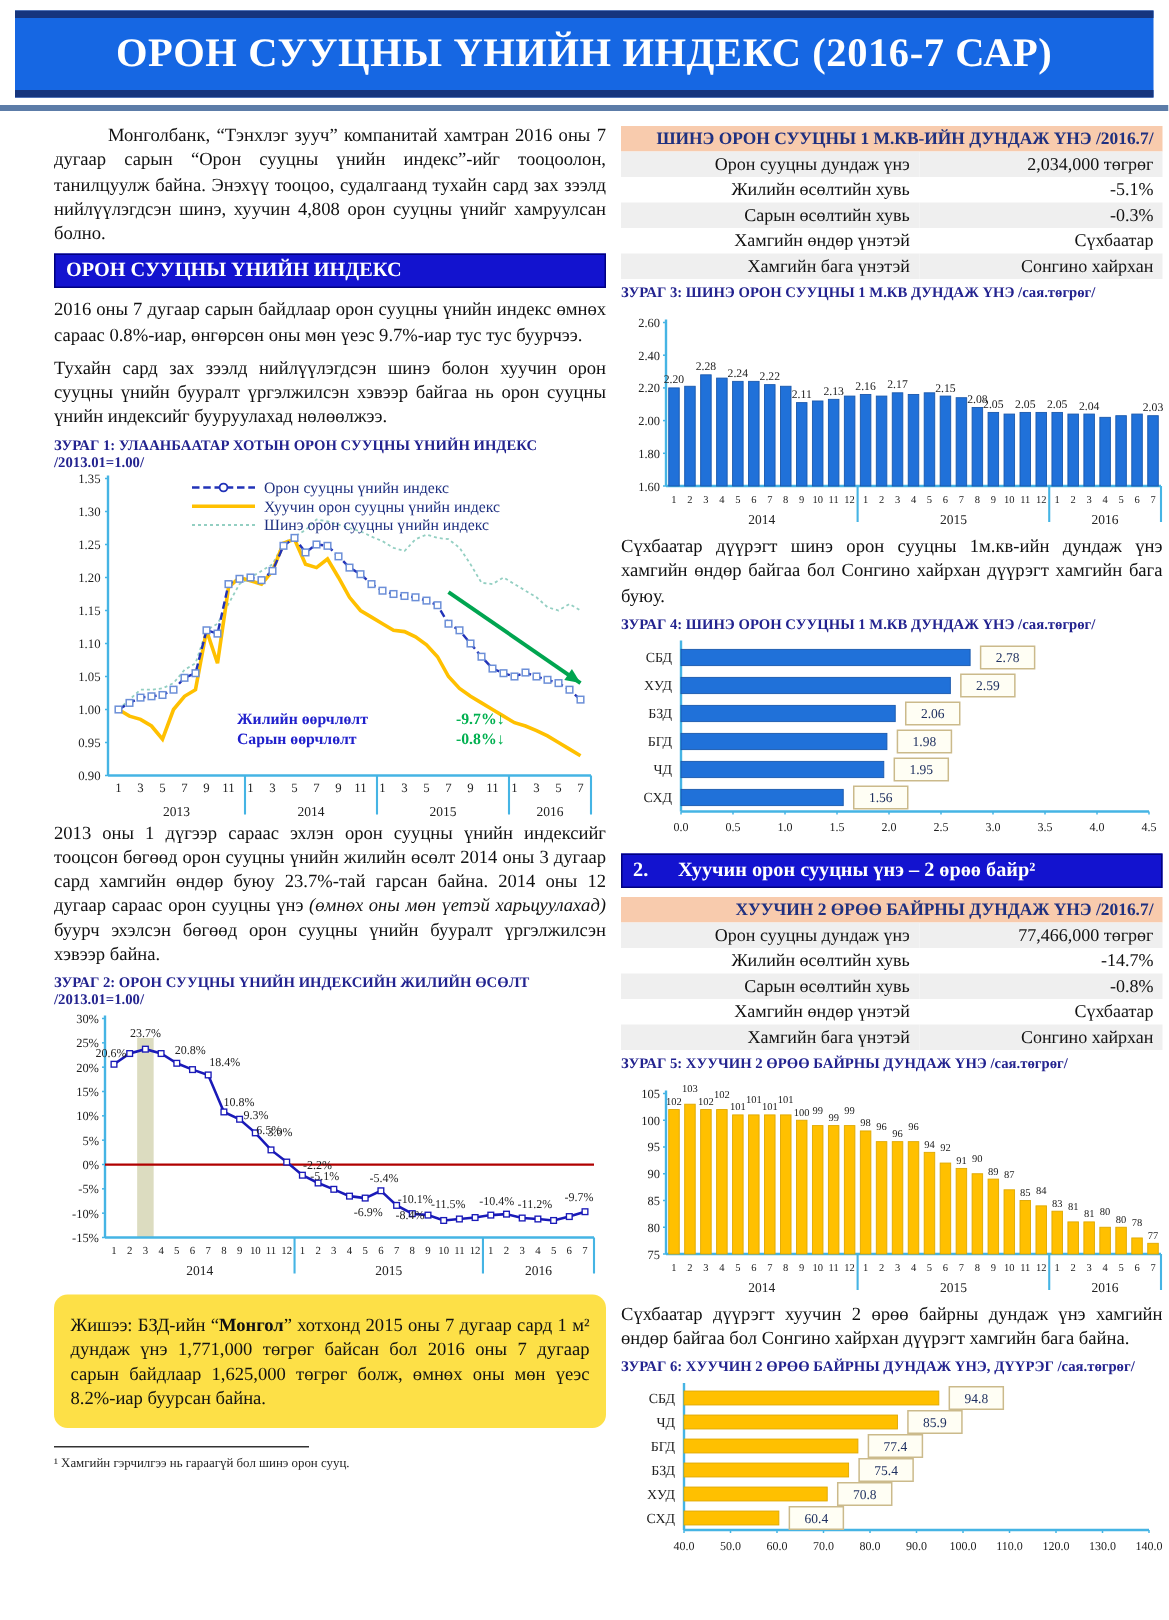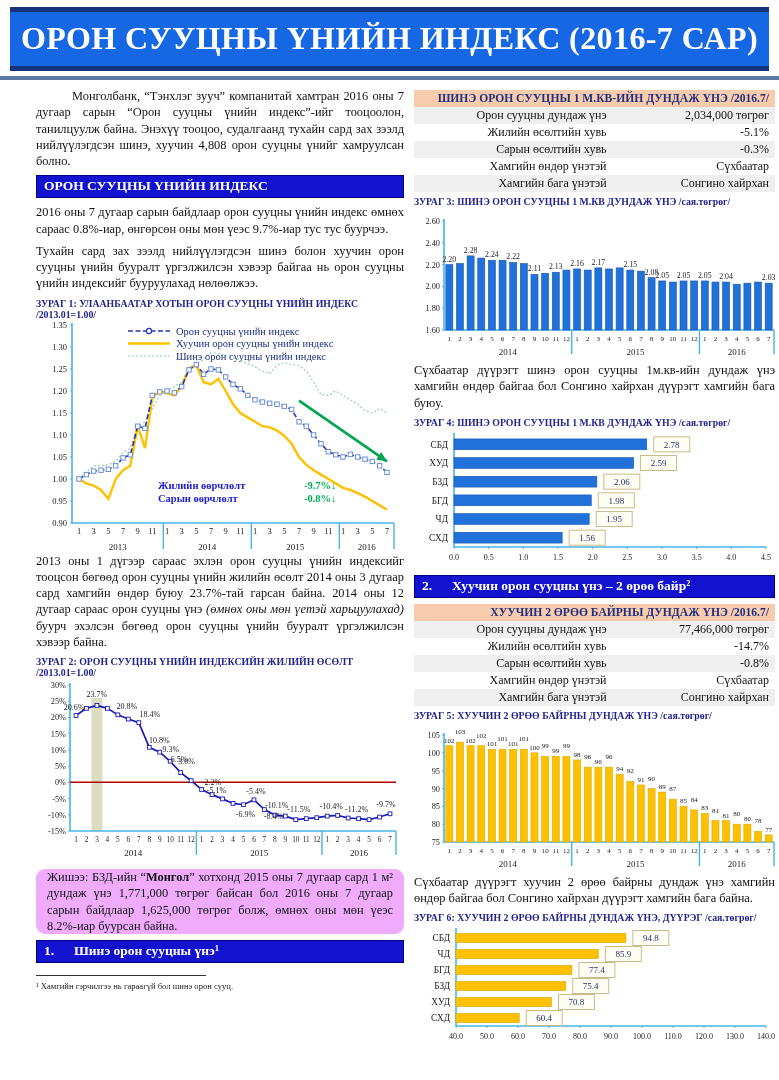--- a/index.html
+++ b/index.html
@@ -1,38 +1,38 @@
 <!DOCTYPE html>
 <html><head>
 <meta charset="utf-8">
 <style>
   html,body{margin:0;padding:0;}
   body{width:779px;height:1080px;overflow:hidden;background:#fff;color:#111;
        font-family:"Liberation Serif",serif;font-size:12.4px;}
   .banner{margin:7px 10px 0 10px;background:#1667E3;border-top:5px solid #16357E;
           border-bottom:5px solid #16357E;text-align:center;padding:8px 0 9px;}
-  .banner h1{margin:0;color:#fff;font-size:32px;font-weight:bold;letter-spacing:.4px;}
+  .banner h1{margin:0;color:#fff;font-size:27px;font-weight:bold;letter-spacing:.4px;}
   .top-rule{height:4px;background:#5C7CA8;margin-top:5px;}
   .cols{display:flex;padding:8px 4px 0 36px;gap:10px;}
   .col-left{width:368px;flex:none;}
   .col-right{width:361px;flex:none;}
   .para{text-align:justify;line-height:1.31;margin:0 0 6px;font-family:Liberation Serif, serif;}
   .indent{text-indent:36px;}
   .section-bar{background:#1313CF;color:#fff;font-weight:bold;font-size:13.5px;
                padding:2px 7px 3px;border:1px solid #000080;margin:6px 0;}
   .section-bar .num{display:inline-block;min-width:30px;}
   .chart-title{color:#23238F;font-weight:bold;font-size:9.8px;margin:4px 0 1px;}
   .chart svg{display:block;}
   .data-table{width:100%;border-collapse:collapse;font-size:12px;margin:2px 0 2px;}
   .data-table td{padding:1px 6px;text-align:right;}
   .data-table td:first-child{width:55%;}
   .data-table tr.thead td{background:#F8CBAD;color:#1F3080;font-weight:bold;font-size:11.6px;
                           padding:2px 6px;}
   .data-table tr:nth-child(even) td{background:#EFEFEF;}
-  .example-box{background:#f0abfc;border-radius:9px;padding:0 11px;text-align:justify;
+  .example-box{background:#fde047;border-radius:9px;padding:12px 11px;text-align:justify;
                line-height:1.31;margin:10px 0 6px;}
   .footnote-block{margin-top:12px;font-size:8.6px;line-height:1.3;color:#222;}
   .fn-rule{width:170px;border-top:1.6px solid #333;margin-bottom:5px;}
   .note{margin-top:4px;}
 </style>
 </head>
 <body>
 
 <div class="banner">
   <h1>ОРОН СУУЦНЫ ҮНИЙН ИНДЕКС (2016-7 САР)</h1>
@@ -282,23 +282,20 @@
           <text x="240.86666666666667" y="129.10222222222222" font-size="8" fill="#222" text-anchor="middle" font-family="&quot;Liberation Serif&quot;,serif">-10.1%</text>
           <text x="262.8" y="132.64444444444445" font-size="8" fill="#222" text-anchor="middle" font-family="&quot;Liberation Serif&quot;,serif">-11.5%</text>
           <text x="295.2" y="130.07555555555555" font-size="8" fill="#222" text-anchor="middle" font-family="&quot;Liberation Serif&quot;,serif">-10.4%</text>
           <text x="320.6" y="132.67111111111112" font-size="8" fill="#222" text-anchor="middle" font-family="&quot;Liberation Serif&quot;,serif">-11.2%</text>
           <text x="350" y="127.80444444444447" font-size="8" fill="#222" text-anchor="middle" font-family="&quot;Liberation Serif&quot;,serif">-9.7%</text>
         </svg>
       </div>
 
     <div class="example-box"><span>Жишээ: БЗД-ийн “</span><b>Монгол</b><span>” хотхонд 2015 оны 7 дугаар сард 1 м² дундаж үнэ 1,771,000 төгрөг байсан бол 2016 оны 7 дугаар сарын байдлаар 1,625,000 төгрөг болж, өмнөх оны мөн үеэс 8.2%-иар буурсан байна.</span></div>
 
-    <div class="section-bar">
-      <span class="num">1.</span><span>Шинэ орон сууцны үнэ¹</span>
-    </div>
 
     <div class="footnote-block">
       <div class="fn-rule"></div>
       <div>¹ Хамгийн гэрчилгээ нь гараагүй бол шинэ орон сууц.</div>
     </div>
   </div>
 
   <div class="col-right">
     <table class="data-table">
       <tbody>

